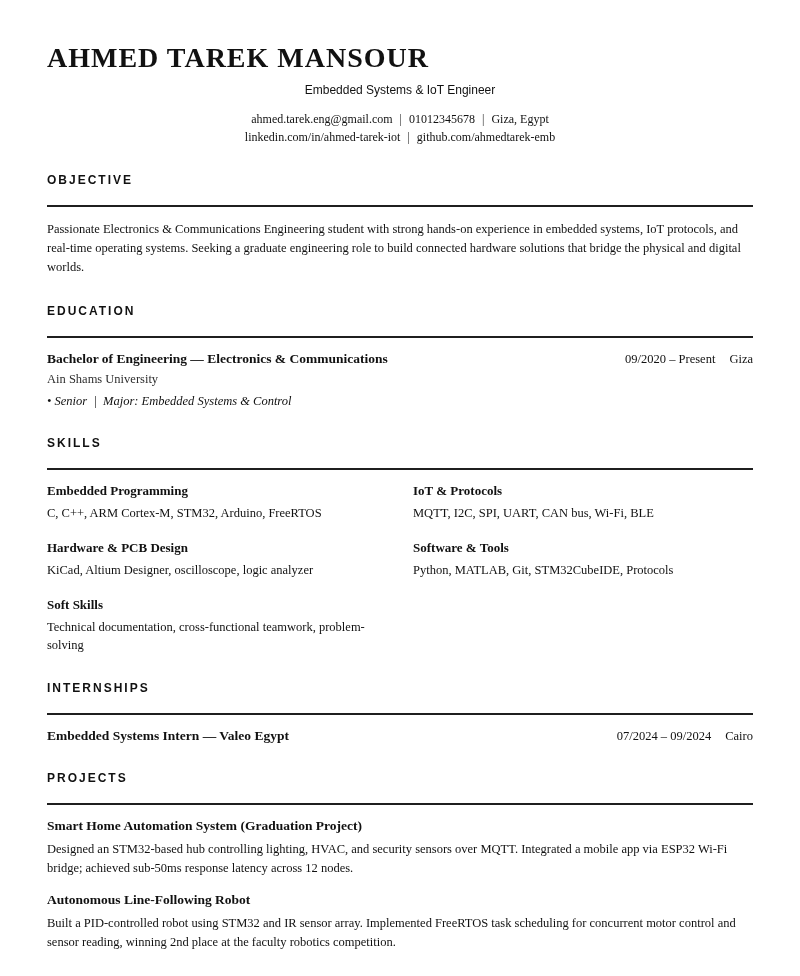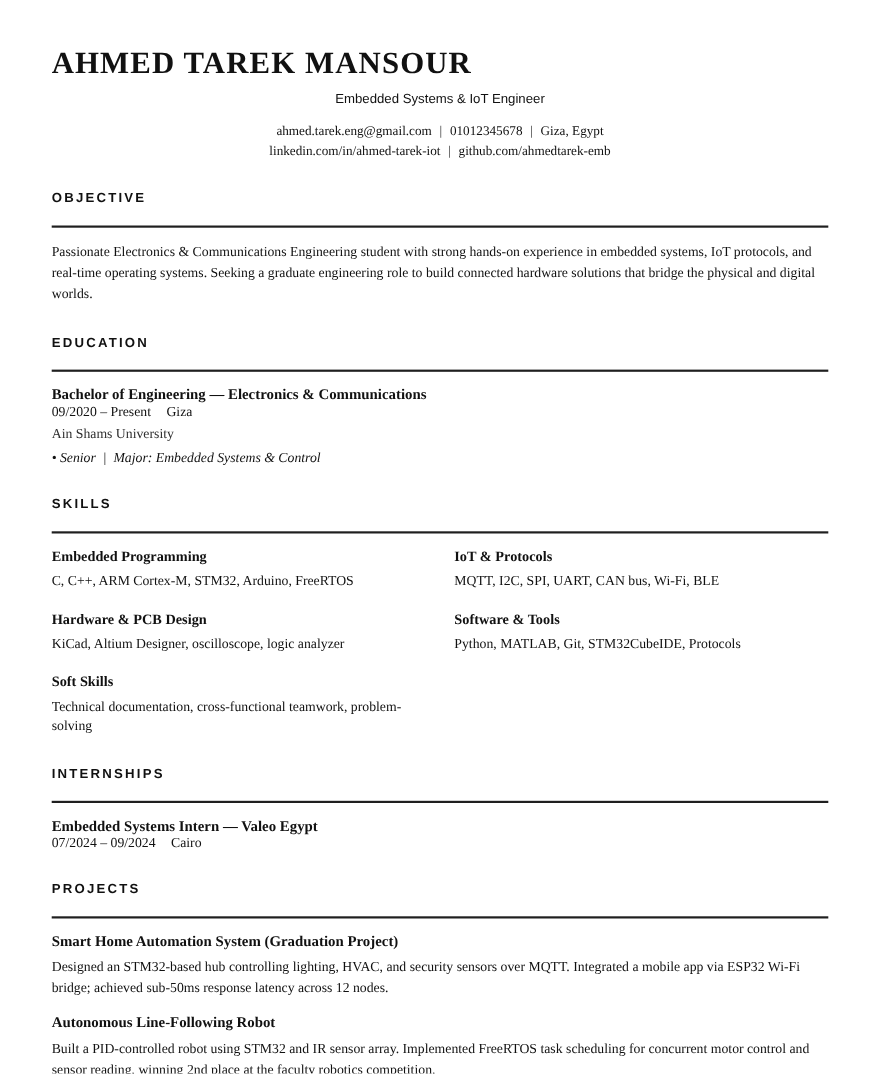--- a/index.html
+++ b/index.html
@@ -62,21 +62,20 @@
     font-size:12.5px;
     line-height:19px;
     margin:0;
   }
 
   
   .item-row{
     display:flex;
     justify-content:space-between;
     align-items:baseline;
-    flex-direction:column;
   }
   .item-title{font-weight:700;font-size:13.5px;}
   .item-meta{font-size:12.5px;display:flex;gap:14px;white-space:nowrap;}
   .org-line{font-size:12.5px;margin-top:5px;color:var(--muted);}
   .detail-line{font-size:12.5px;font-style:italic;margin-top:7px;white-space:pre-wrap;}
 
   
   .skills-grid{
     display:grid;
     grid-template-columns:1fr 1fr;

